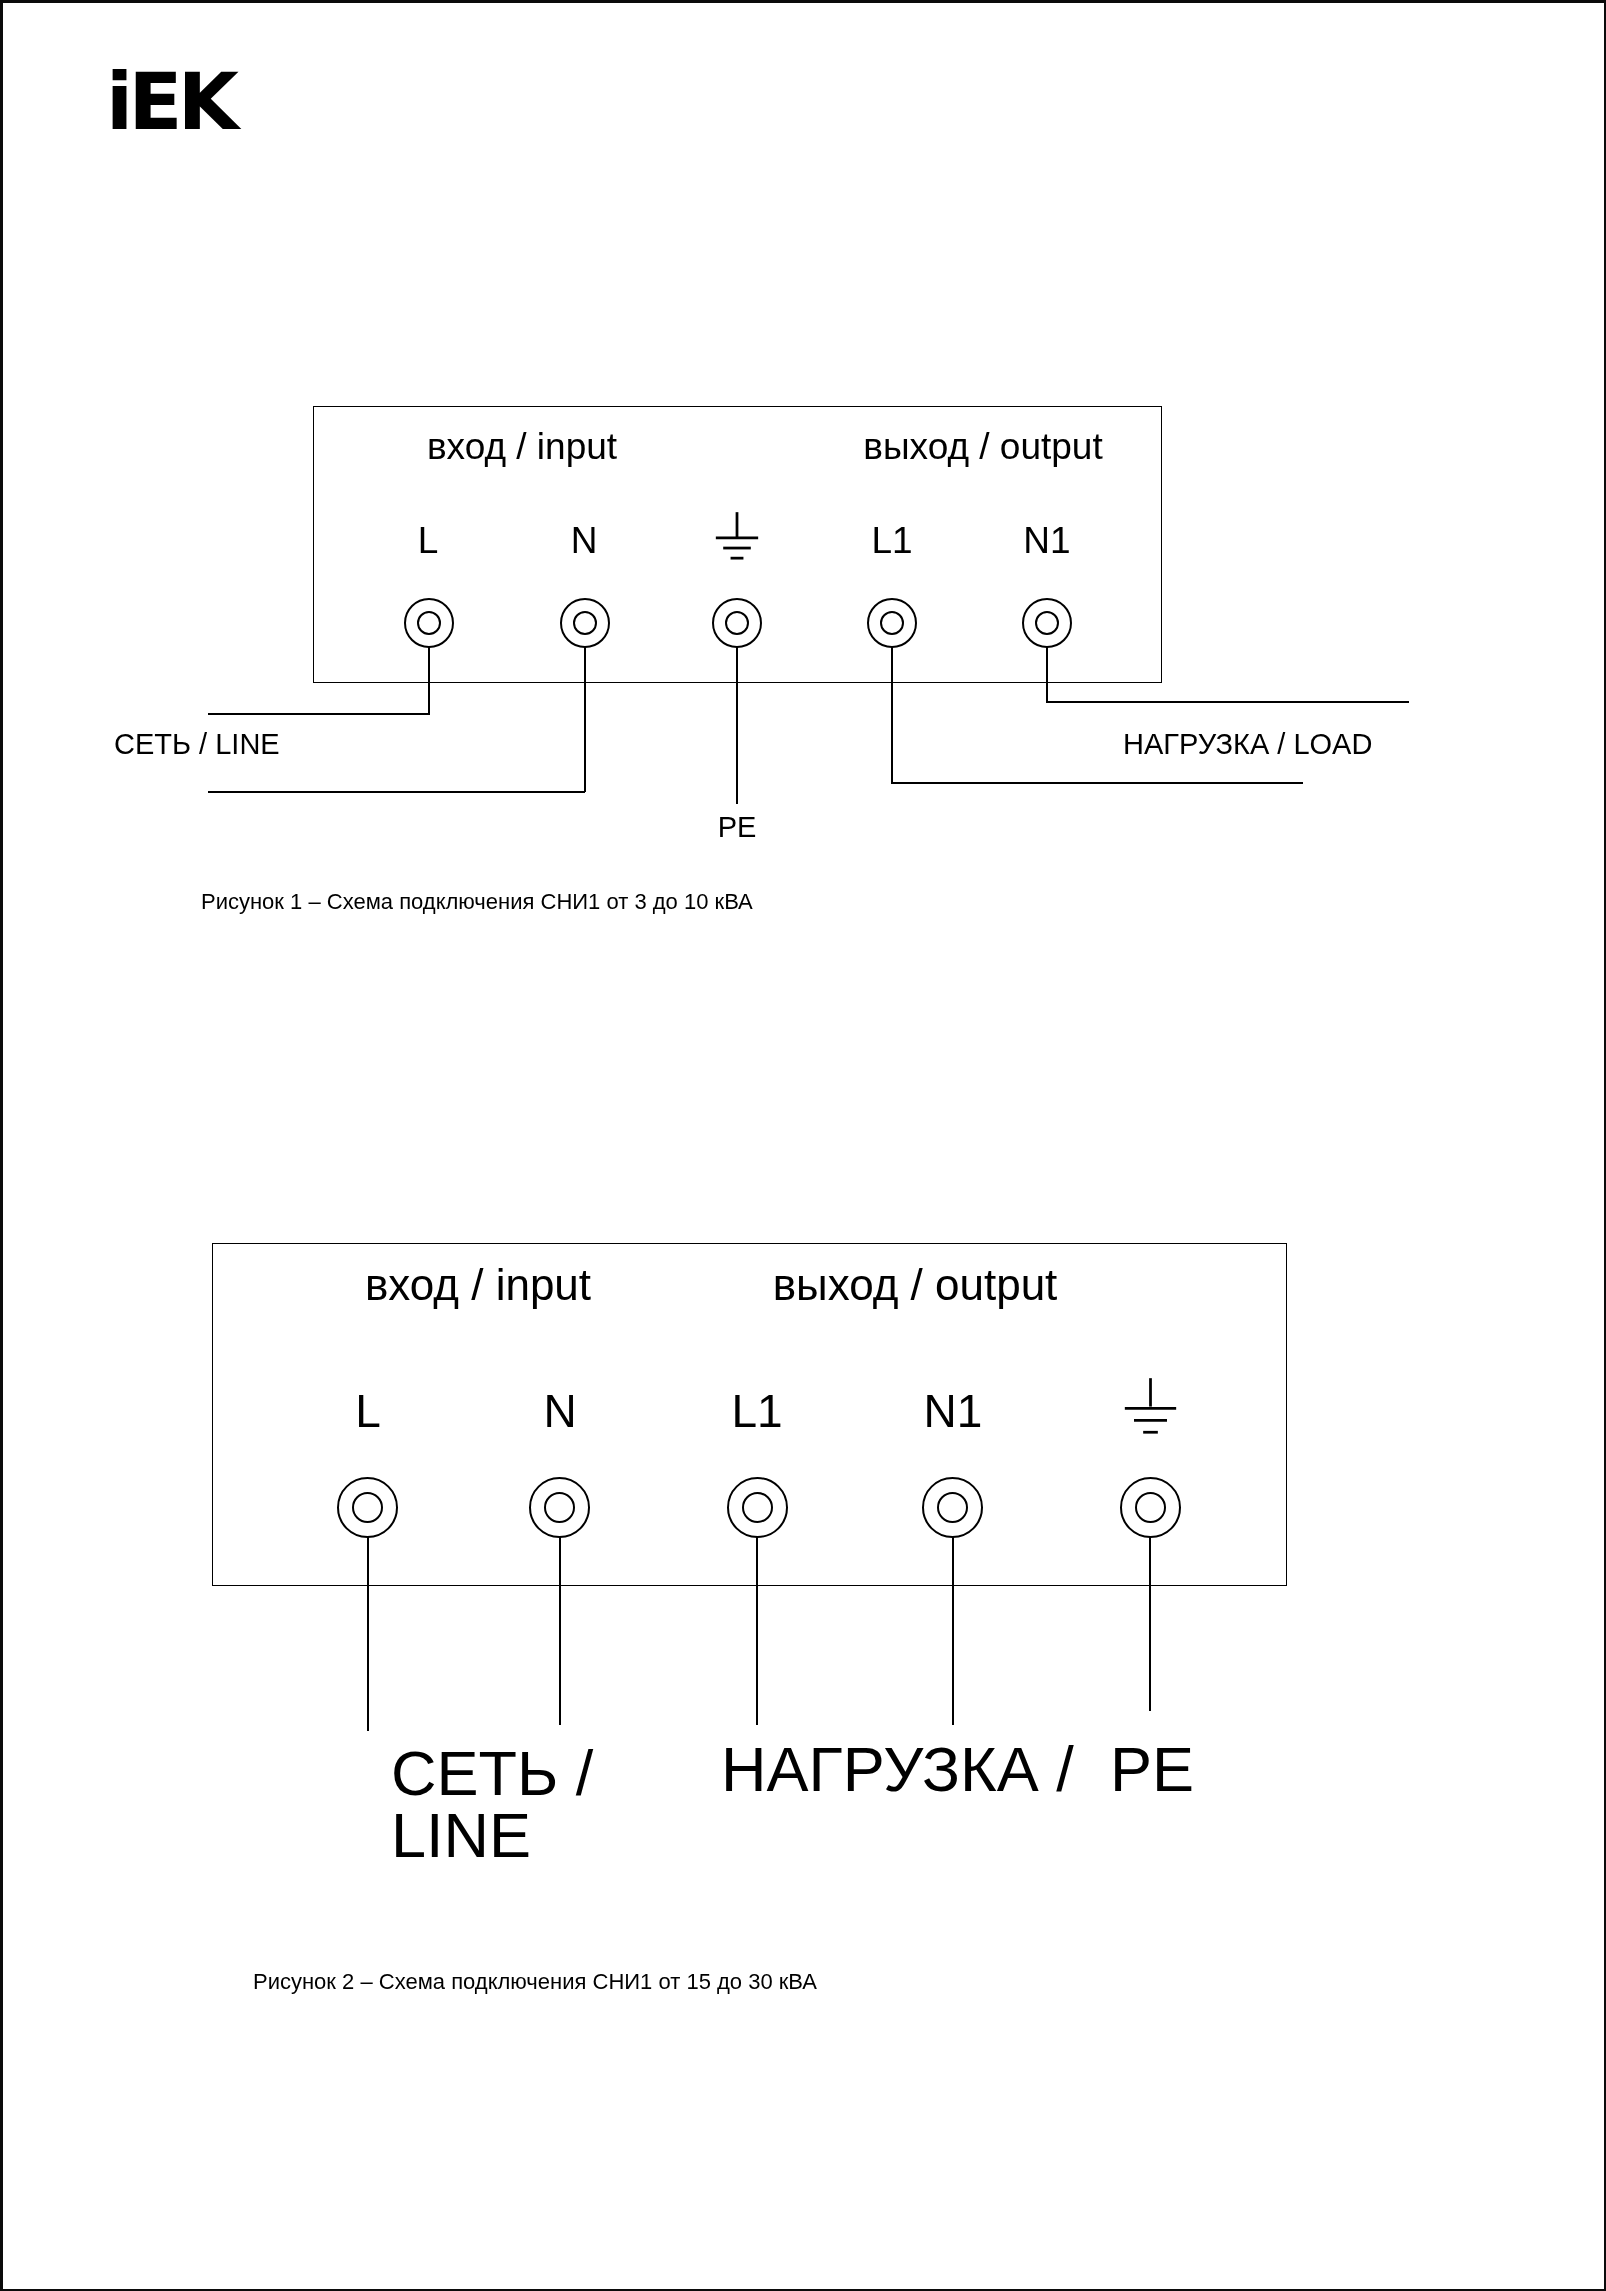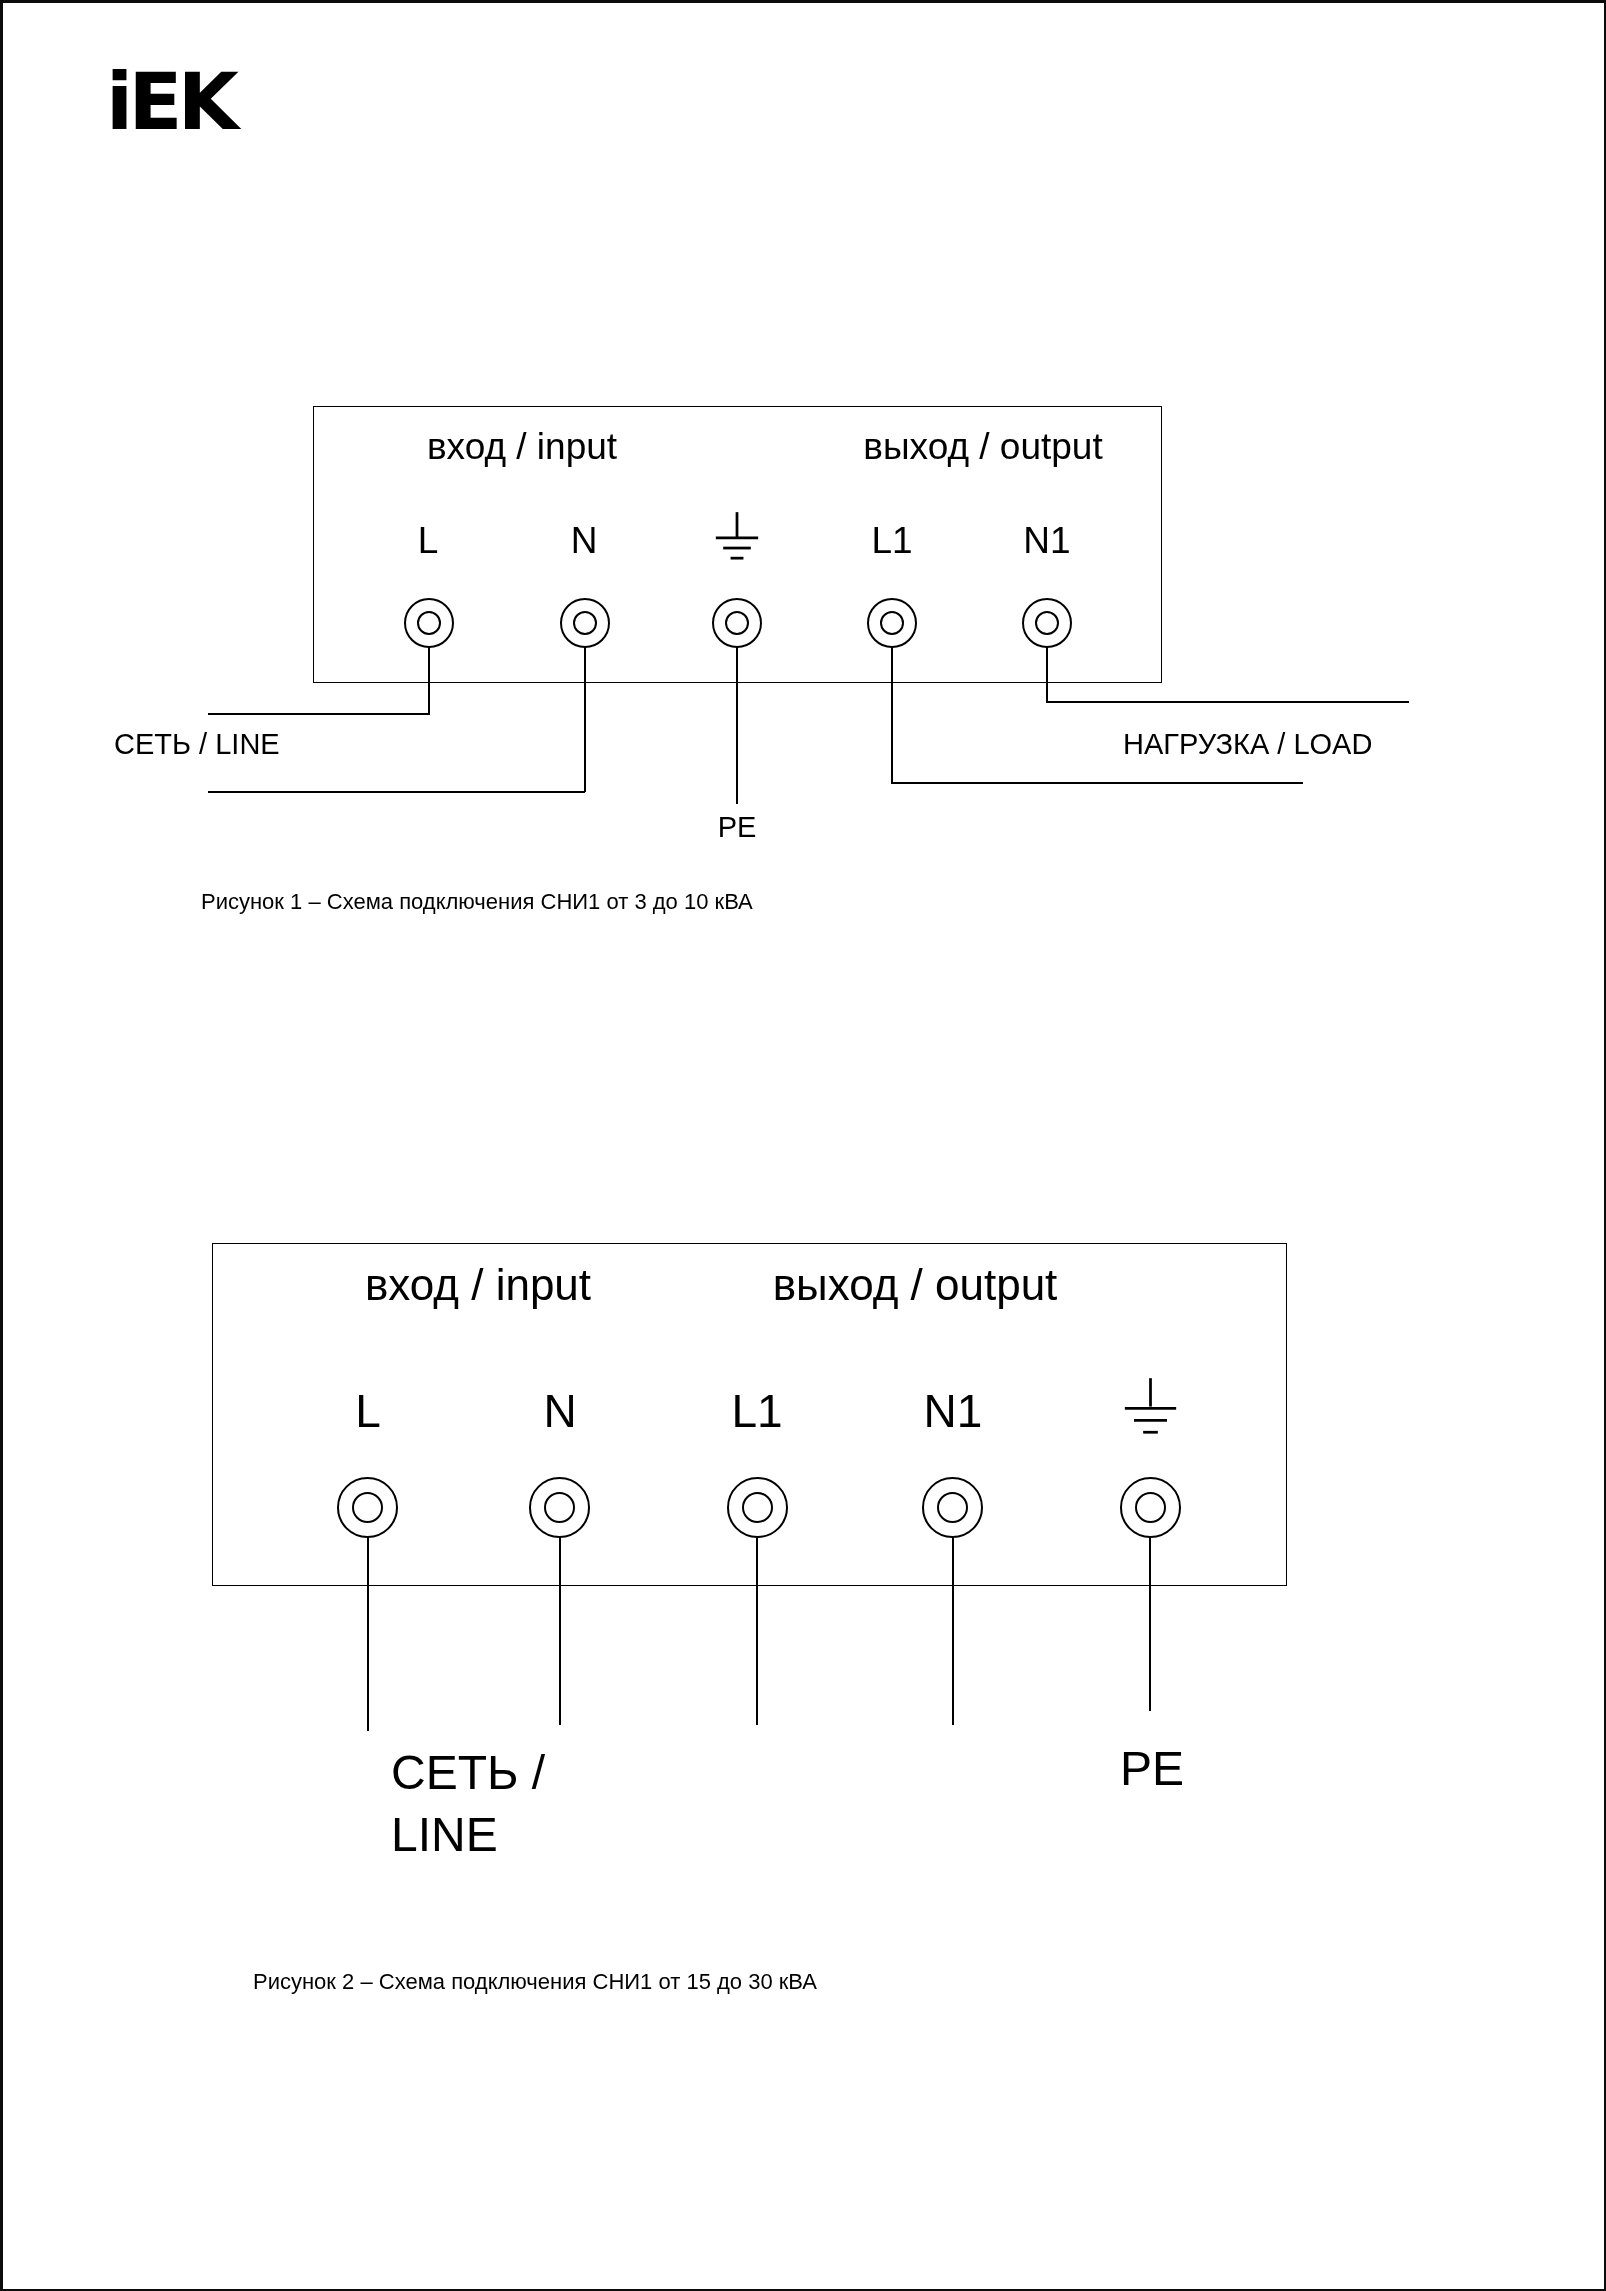--- a/index.html
+++ b/index.html
@@ -39,21 +39,21 @@
     align-items: center;
     justify-content: center;
   }
   .term-inner { border: 2.8px solid #000; border-radius: 50%; background: #fff; }
 
   .hdr1 { font-size: 37px; }
   .lbl1 { font-size: 37px; }
   .wlbl1 { font-size: 29px; }
   .hdr2 { font-size: 44px; }
   .lbl2 { font-size: 46px; }
-  .wlbl2 { font-size: 48px; line-height: 62px; }
+  .wlbl2 { font-size: 63px; line-height: 62px; }
   .caption { font-size: 22px; }
 </style>
 </head>
 <body>
 
 <div class="page">
 
   <div class="abs logo" style="left:103px; top:54px;">iEK</div>
 
   <div class="box" style="left:310px; top:403px; width:849px; height:277px;"></div>
@@ -142,19 +142,20 @@
   <div class="vline" style="left:556px;  top:1534px; height:188px;"></div>
   <div class="vline" style="left:753px;  top:1534px; height:188px;"></div>
   <div class="vline" style="left:949px; top:1534px; height:188px;"></div>
   <div class="vline" style="left:1146px; top:1534px; height:174px;"></div>
 
   <div class="abs wlbl2" style="left:388px; top:1739px;">
     <div class="nowrap">СЕТЬ /</div>
     <div class="nowrap">LINE</div>
   </div>
   <div class="abs wlbl2" style="left:718px; top:1735px;">
+    <div class="nowrap">НАГРУЗКА /</div>
   </div>
   <div class="abs ctr wlbl2" style="left:1149px; top:1735px;">PE</div>
 
   <div class="abs caption nowrap" style="left:226px; top:1966px;margin-left:24px;">Рисунок 2 – Схема подключения СНИ1 от 15 до 30 кВА</div>
 
 </div>
 
 
 </body></html>

